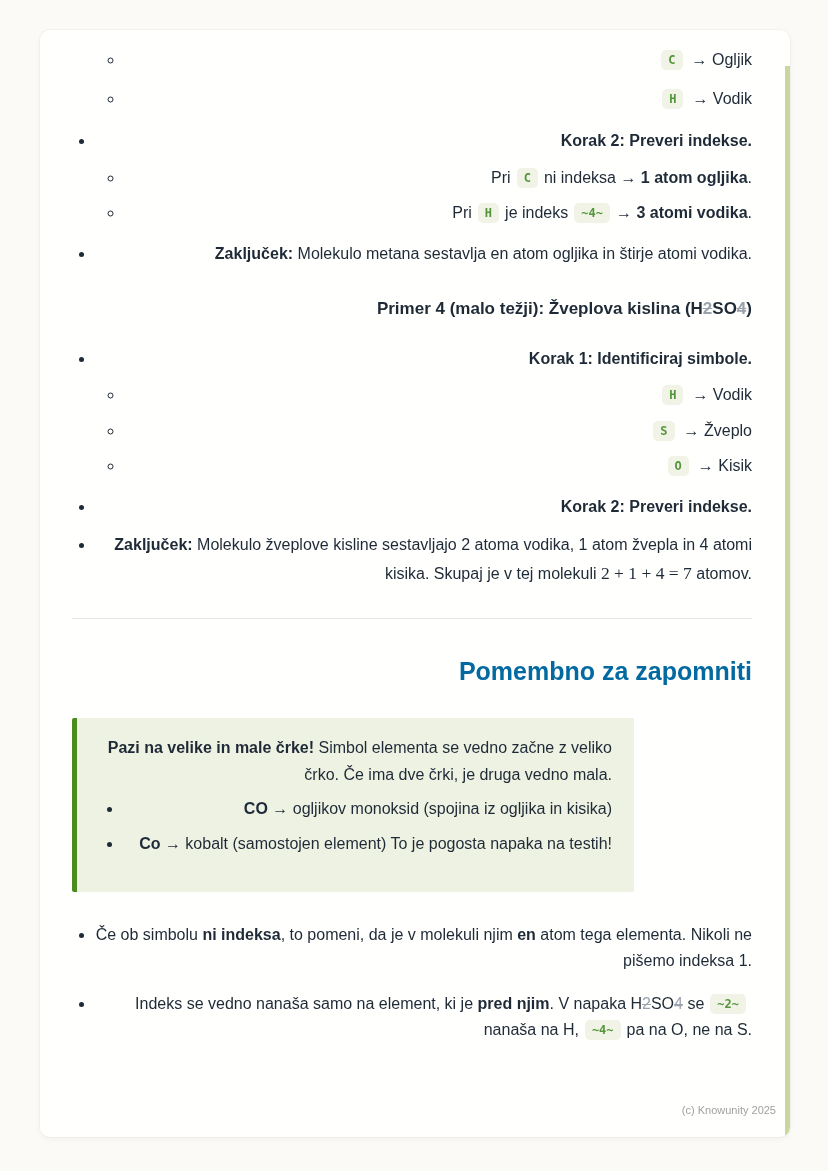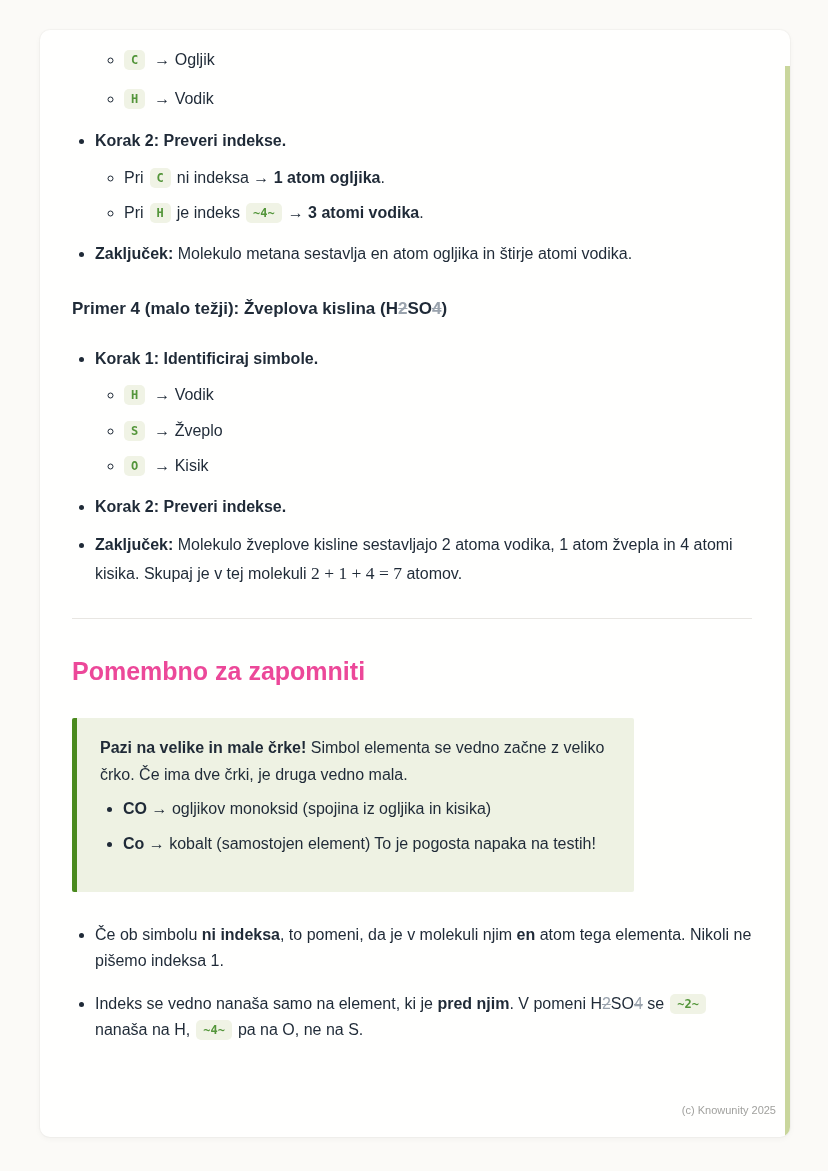--- a/index.html
+++ b/index.html
@@ -14,20 +14,21 @@
     overflow: hidden;
   }
   .card {
     position: absolute;
     left: 40px; top: 30px;
     width: 750px; height: 1107px;
     background: #fffffe;
     border-radius: 10px;
     box-shadow: 0 0 0 1px rgba(0,0,0,0.025), 0 2px 6px rgba(0,0,0,0.04);
     overflow: hidden;
+    text-align: right;
   }
   .content {
     padding: 5px 38px 40px 32px;
   }
   ul { list-style: disc; padding-left: 23px; margin: 16px 0; }
   ul.circle { list-style: circle; }
   ul.standalone-sub { padding-left: 52px; margin-top: 10px; }
   li { margin: 12px 0; }
   ul ul { padding-left: 29px; margin: 10px 0 14px; }
   ul ul li { margin: 9px 0; }
@@ -44,21 +45,21 @@
     border-radius: 5px;
     padding: 3px 7px 2px;
     margin: 0 6px;
     vertical-align: 1px;
   }
   li > .chip:first-child, .chip.lead { margin-left: 0; margin-right: 9px; }
   .strike { color: #9aa3ad; text-decoration: line-through; }
   .math { font-family: "Liberation Serif", "DejaVu Serif", serif; font-size: 17.5px; }
   h3.sub-heading { font-size: 17px; font-weight: bold; margin: 28px 0 22px; color: #1f2a37; }
   hr.divider { border: none; border-top: 1px solid #e8e6e2; margin: 30px 0 0; }
-  h2.green-heading { font-size: 25px; font-weight: bold; color: #ec4899; margin: 32px 0 26px; }
+  h2.green-heading { font-size: 25px; font-weight: bold; color: #0369a1; margin: 32px 0 26px; }
   .callout {
     width: 562px;
     background: #eef2e3;
     border-left: 5px solid #4a8a1e;
     border-radius: 2px;
     padding: 17px 22px 26px 23px;
     margin: 0 0 20px;
   }
   .callout p { margin: 0 0 2px; }
   .callout ul { margin: 8px 0 0; padding-left: 23px; }
@@ -130,21 +131,21 @@
     <div class="callout">
       <p><span class="b">Pazi na velike in male črke!</span><span> Simbol elementa se vedno začne z veliko črko. Če ima dve črki, je druga vedno mala.</span></p>
       <ul>
         <li><span class="b">CO</span><span> → ogljikov monoksid (spojina iz ogljika in kisika)</span></li>
         <li><span class="b">Co</span><span> → kobalt (samostojen element) To je pogosta napaka na testih!</span></li>
       </ul>
     </div>
 
     <ul class="notes">
       <li><span>Če ob simbolu </span><span class="b">ni indeksa</span><span>, to pomeni, da je v molekuli njim </span><span class="b">en</span><span> atom tega elementa. Nikoli ne pišemo indeksa 1.</span></li>
-      <li><span>Indeks se vedno nanaša samo na element, ki je </span><span class="b">pred njim</span><span>. V pomeni H</span><span class="strike">2</span><span>SO</span><span class="strike">4</span><span> se</span><span class="chip">~2~</span><span>nanaša na H,</span><span class="chip">~4~</span><span>pa na O, ne na S.</span></li>
+      <li><span>Indeks se vedno nanaša samo na element, ki je </span><span class="b">pred njim</span><span>. V napaka H</span><span class="strike">2</span><span>SO</span><span class="strike">4</span><span> se</span><span class="chip">~2~</span><span>nanaša na H,</span><span class="chip">~4~</span><span>pa na O, ne na S.</span></li>
 
     </ul>
 
   </div>
 
   <div class="stripe">
     <div class="line"></div>
 
   </div>
 </div>

